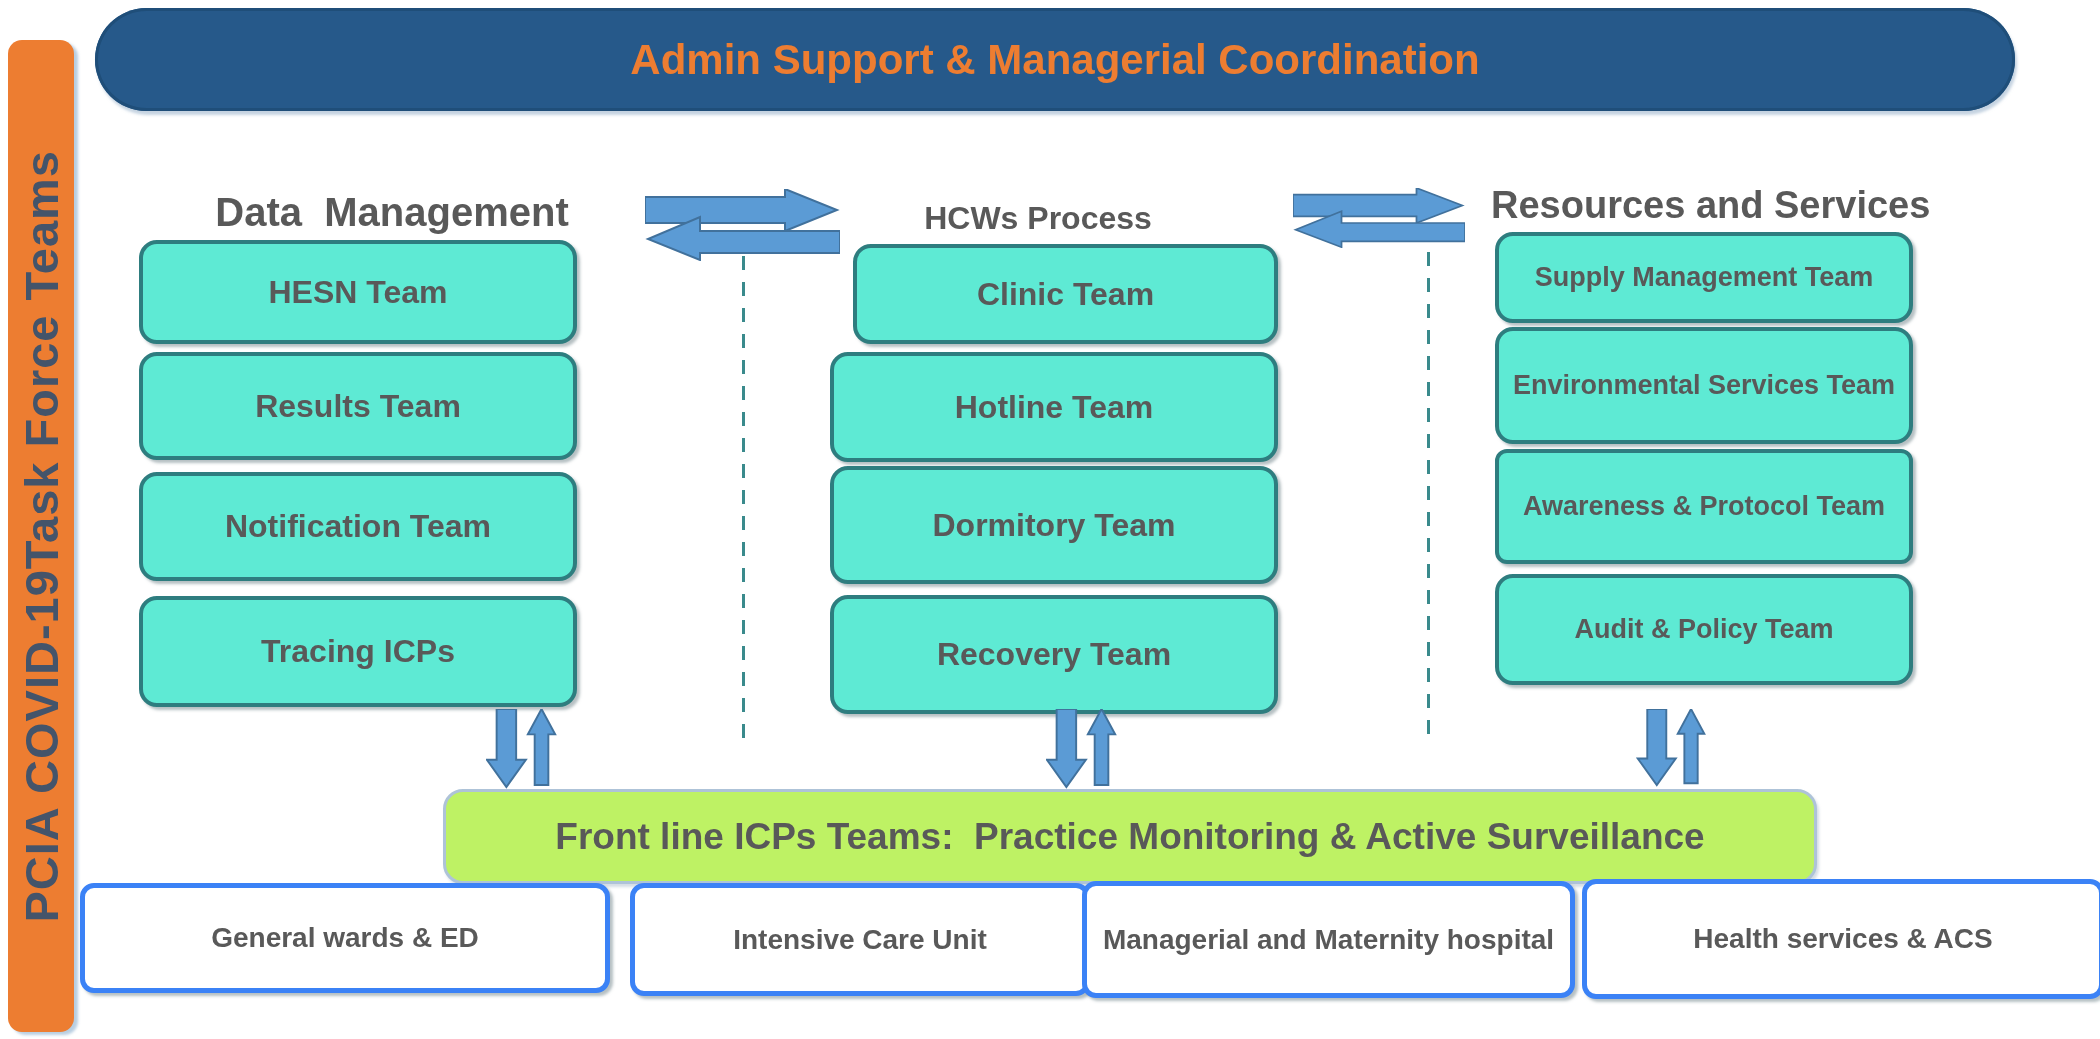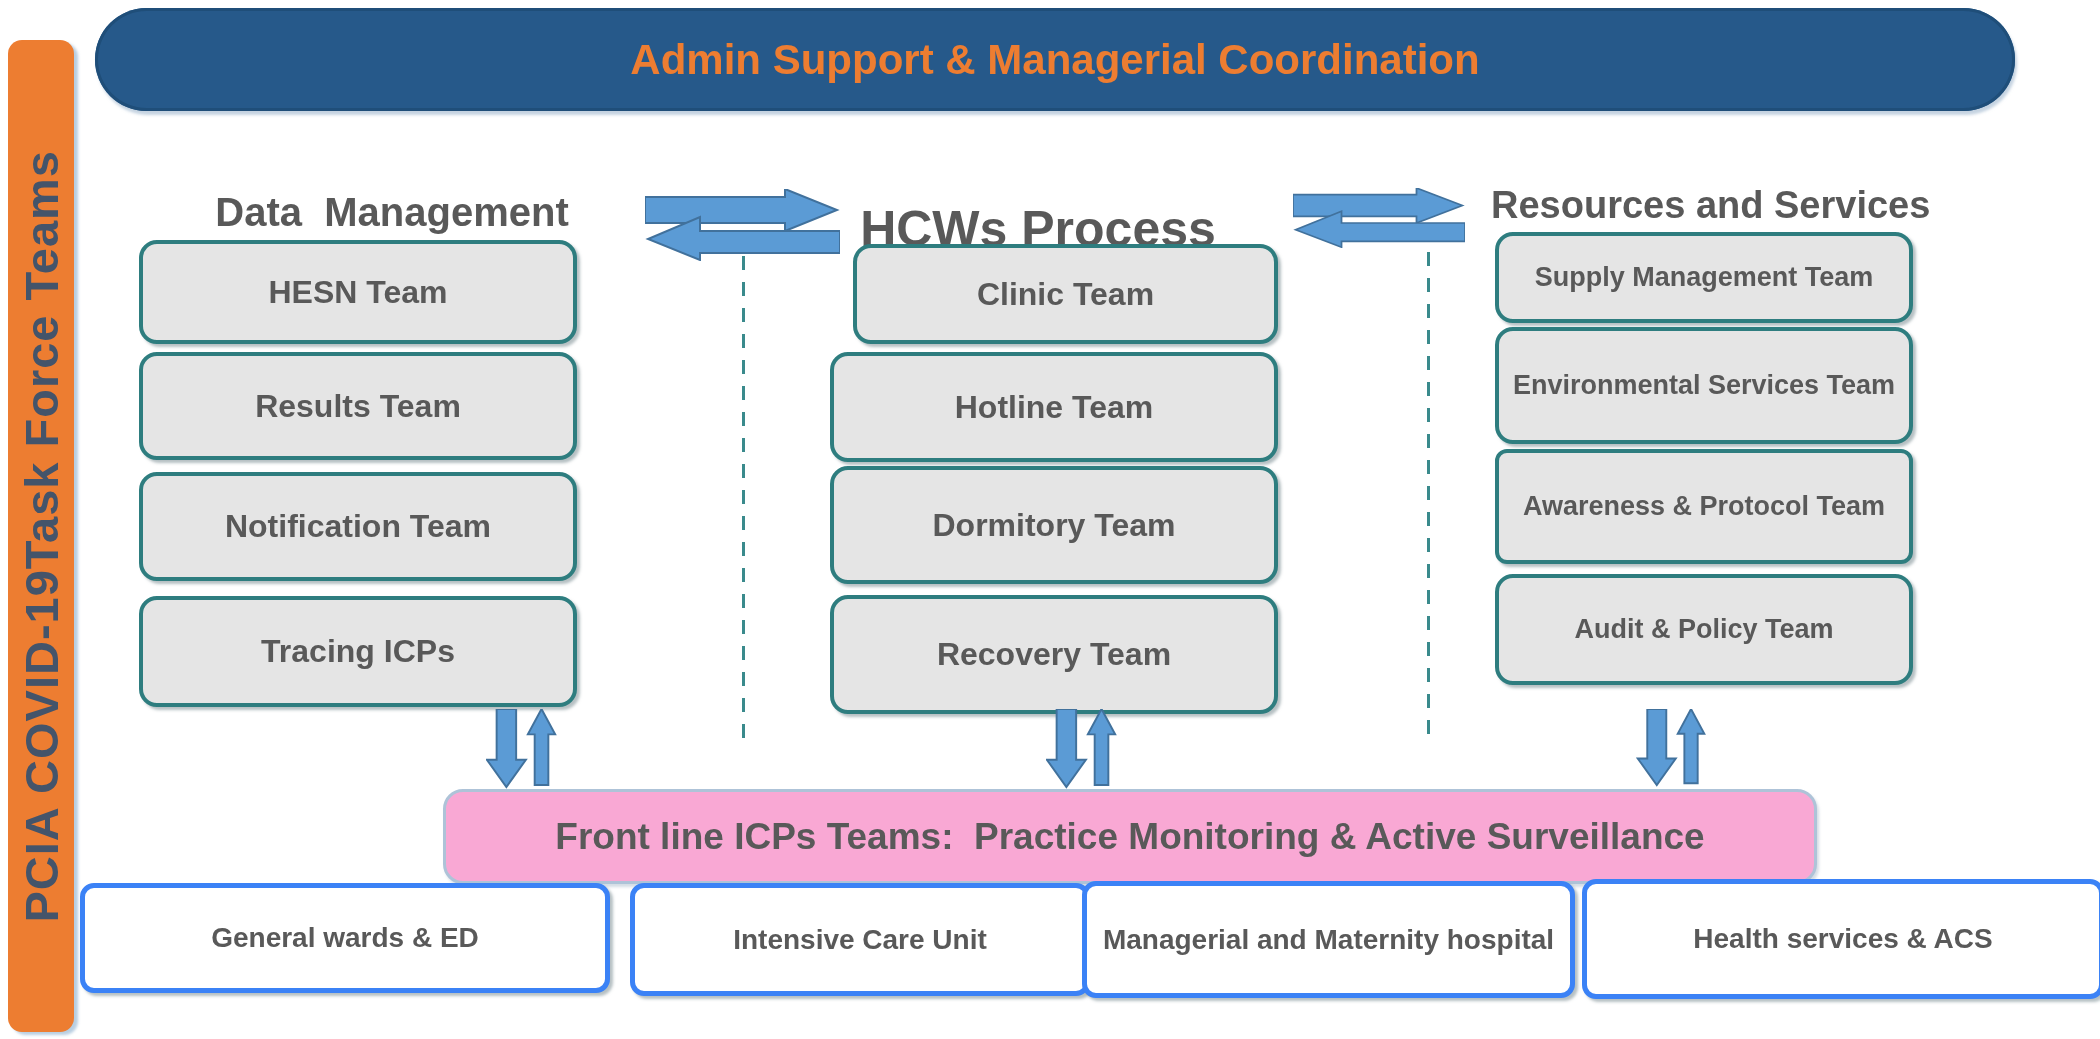--- a/index.html
+++ b/index.html
@@ -26,37 +26,37 @@
     display:flex;align-items:center;justify-content:center;
   }
   .banner-title{font-size:42px;font-weight:bold;color:#ED7D31;white-space:pre;}
   
   .col{position:absolute;top:182px;}
   .col-title{
     position:absolute;left:0;right:0;text-align:center;
     font-weight:bold;color:#595959;white-space:pre;
   }
   .tbox{
-    position:absolute;left:12px;right:0;background:#e5e5e5;
+    position:absolute;left:12px;right:0;background:#5eead4;
     border:4px solid #2E7D7F;border-radius:18px;
     box-shadow:3px 3px 3px rgba(110,130,135,.5);
     display:flex;align-items:center;justify-content:center;
     font-weight:bold;color:#595959;text-align:left;
   }
   
   .dash{
     position:absolute;width:3px;
     background:repeating-linear-gradient(to bottom,#3A8A8C 0 14px,transparent 14px 26px);
   }
   
   .harrows,.varrows{position:absolute;}
   
   .frontline{
     position:absolute;left:443px;top:789px;width:1368px;height:89px;
-    background:#f9a8d4;border:3px solid #AEC3D8;border-radius:20px;
+    background:#bef264;border:3px solid #AEC3D8;border-radius:20px;
     box-shadow:2px 3px 3px rgba(150,170,190,.4);
     display:flex;align-items:center;justify-content:center;
   }
   .frontline-label{font-size:37px;font-weight:bold;color:#595959;white-space:pre;}
   
   .bbox{
     position:absolute;background:#fff;
     border:5px solid #3b82f6;border-radius:14px;
     box-shadow:3px 3px 3px rgba(110,130,135,.5);
     display:flex;align-items:center;justify-content:center;
@@ -99,21 +99,21 @@
       </div>
     <div class="tbox" style="top:290px;height:101px;font-size:32px;">
       <span>Notification Team</span>
       </div>
     <div class="tbox" style="top:414px;height:103px;font-size:32px;">
       <span>Tracing ICPs</span>
       </div>
   </div>
 
   <div class="col" style="left:818px;width:460px;height:525px;">
-    <div class="col-title" style="top:18px;font-size:50px;transform:translateX(-10px);">HCWs Process</div>
+    <div class="col-title" style="top:18px;font-size:32px;transform:translateX(-10px);">HCWs Process</div>
     <div class="tbox" style="top:62px;height:92px;font-size:32px;margin-left:23px;">
       <span>Clinic Team</span>
       </div>
     <div class="tbox" style="top:170px;height:102px;font-size:32px;">
       <span>Hotline Team</span>
       </div>
     <div class="tbox" style="top:284px;height:110px;font-size:32px;">
       <span>Dormitory Team</span>
       </div>
     <div class="tbox" style="top:413px;height:111px;font-size:32px;">

